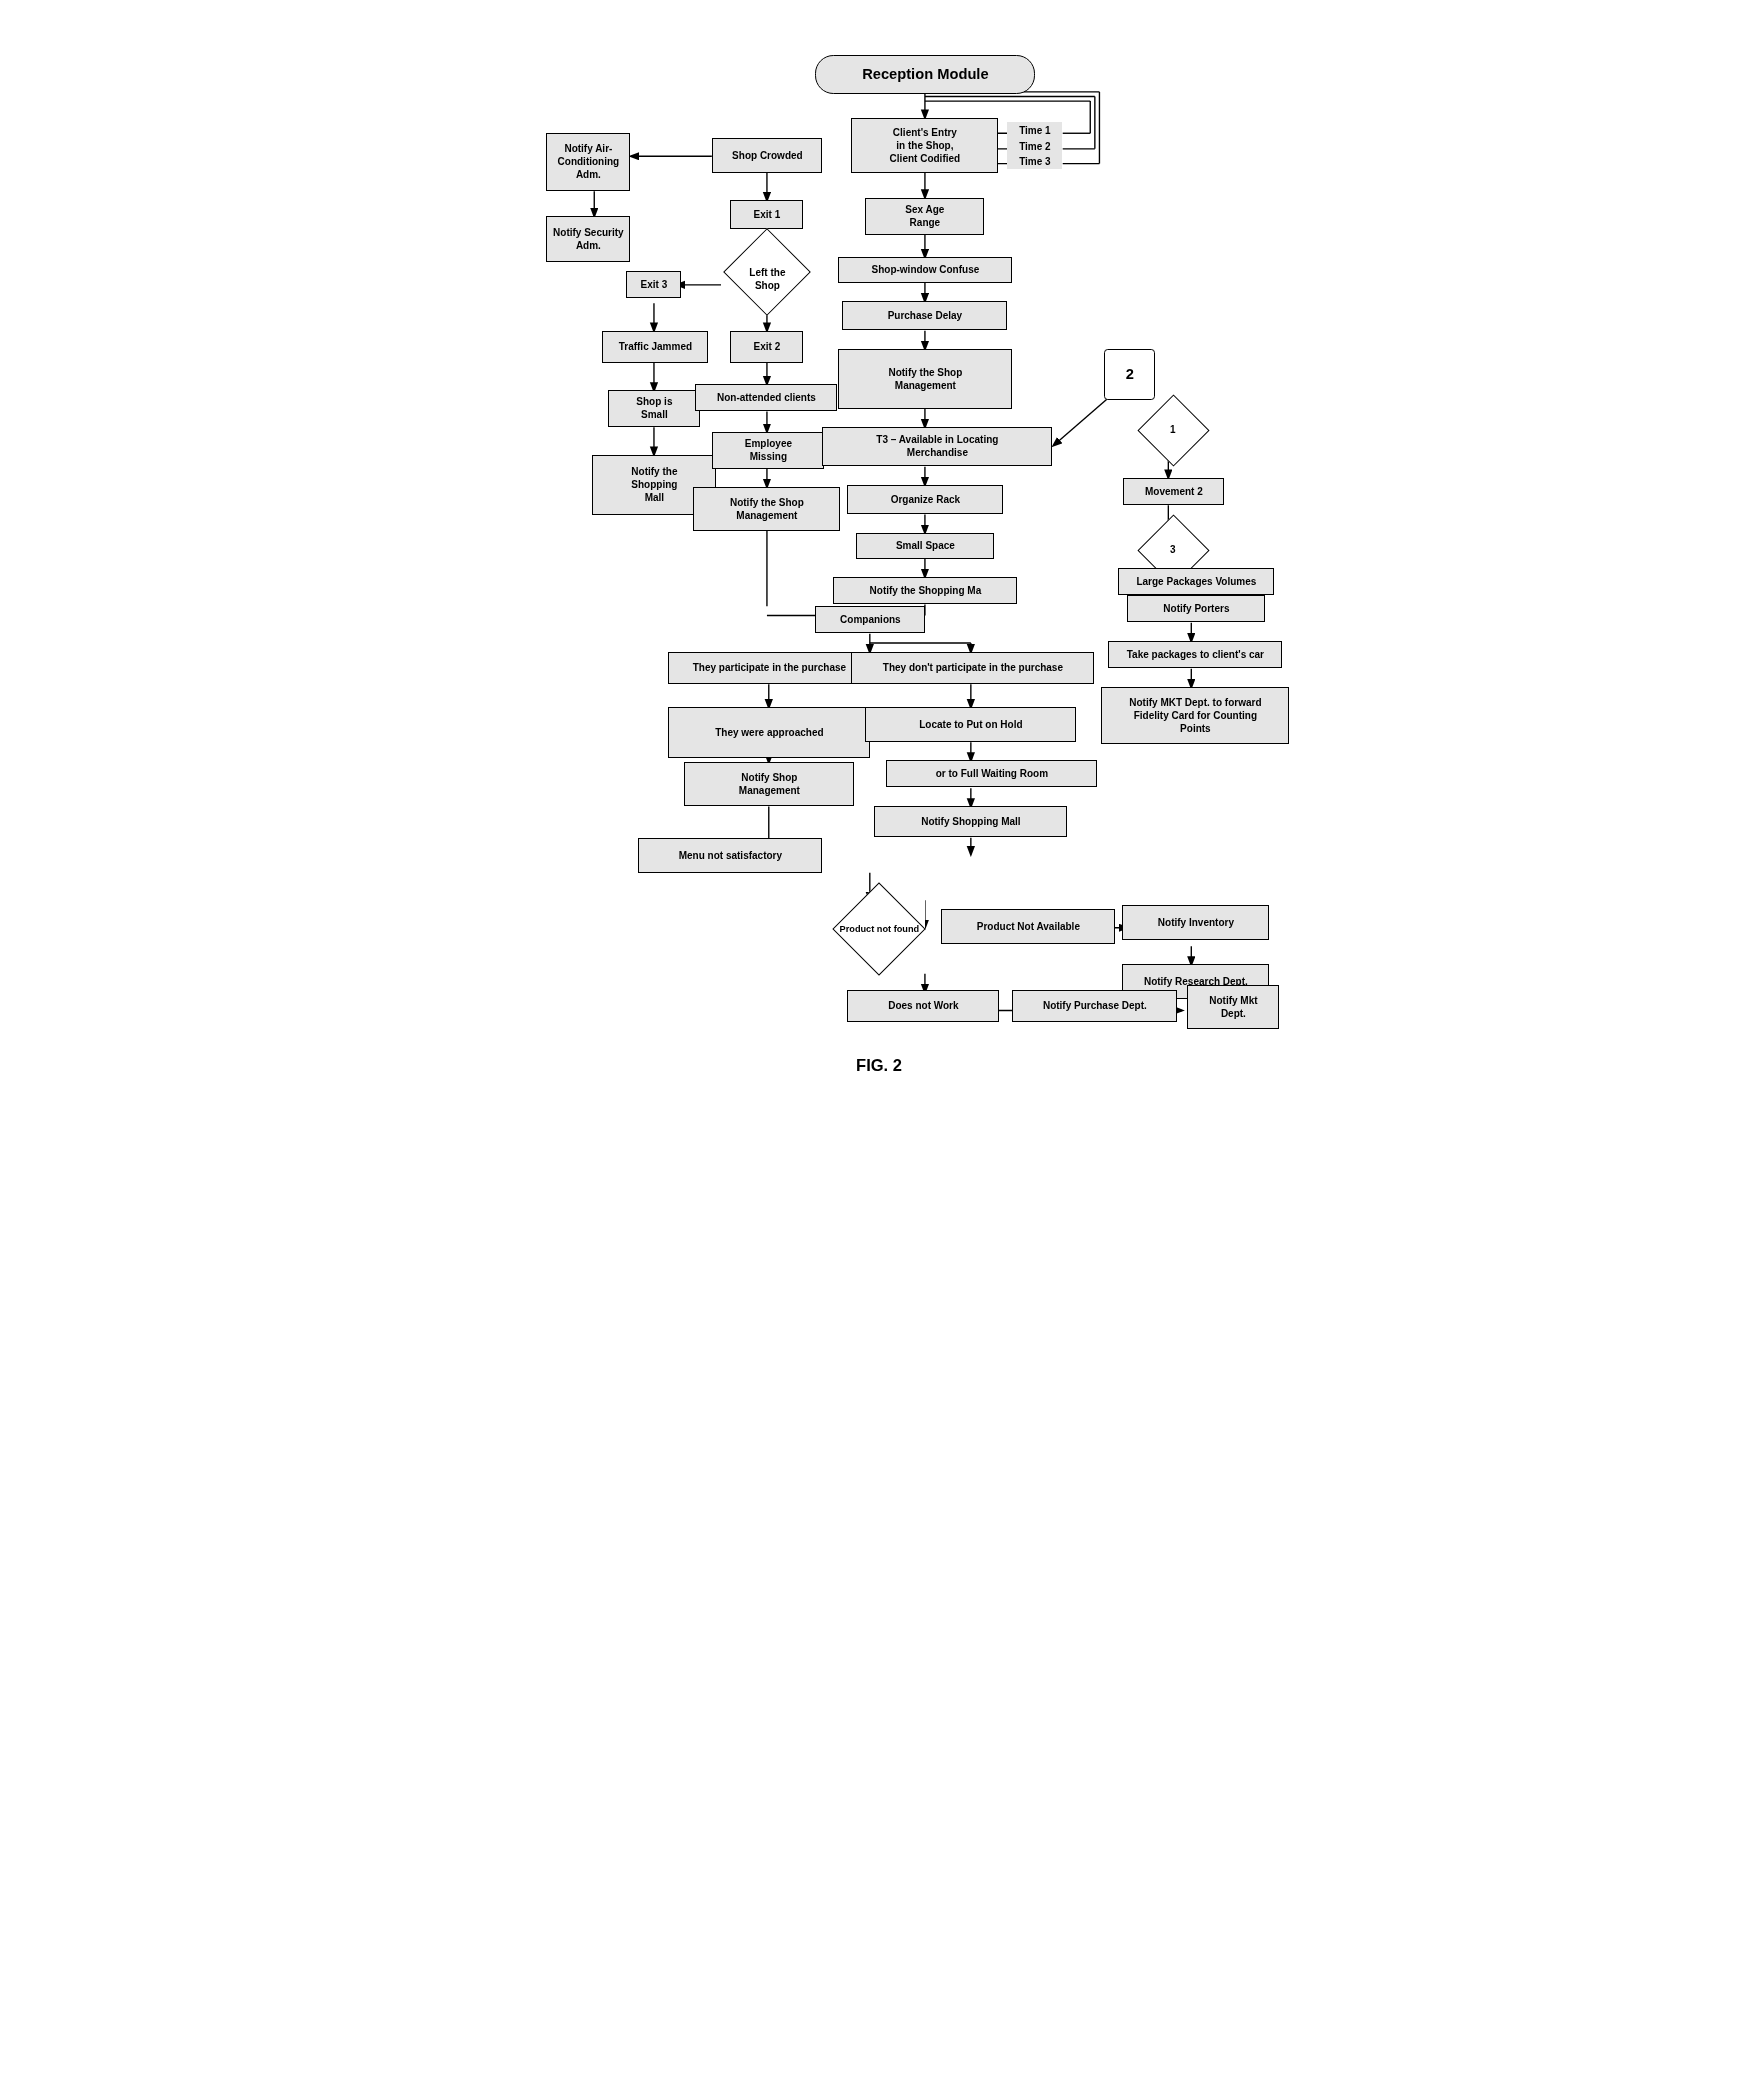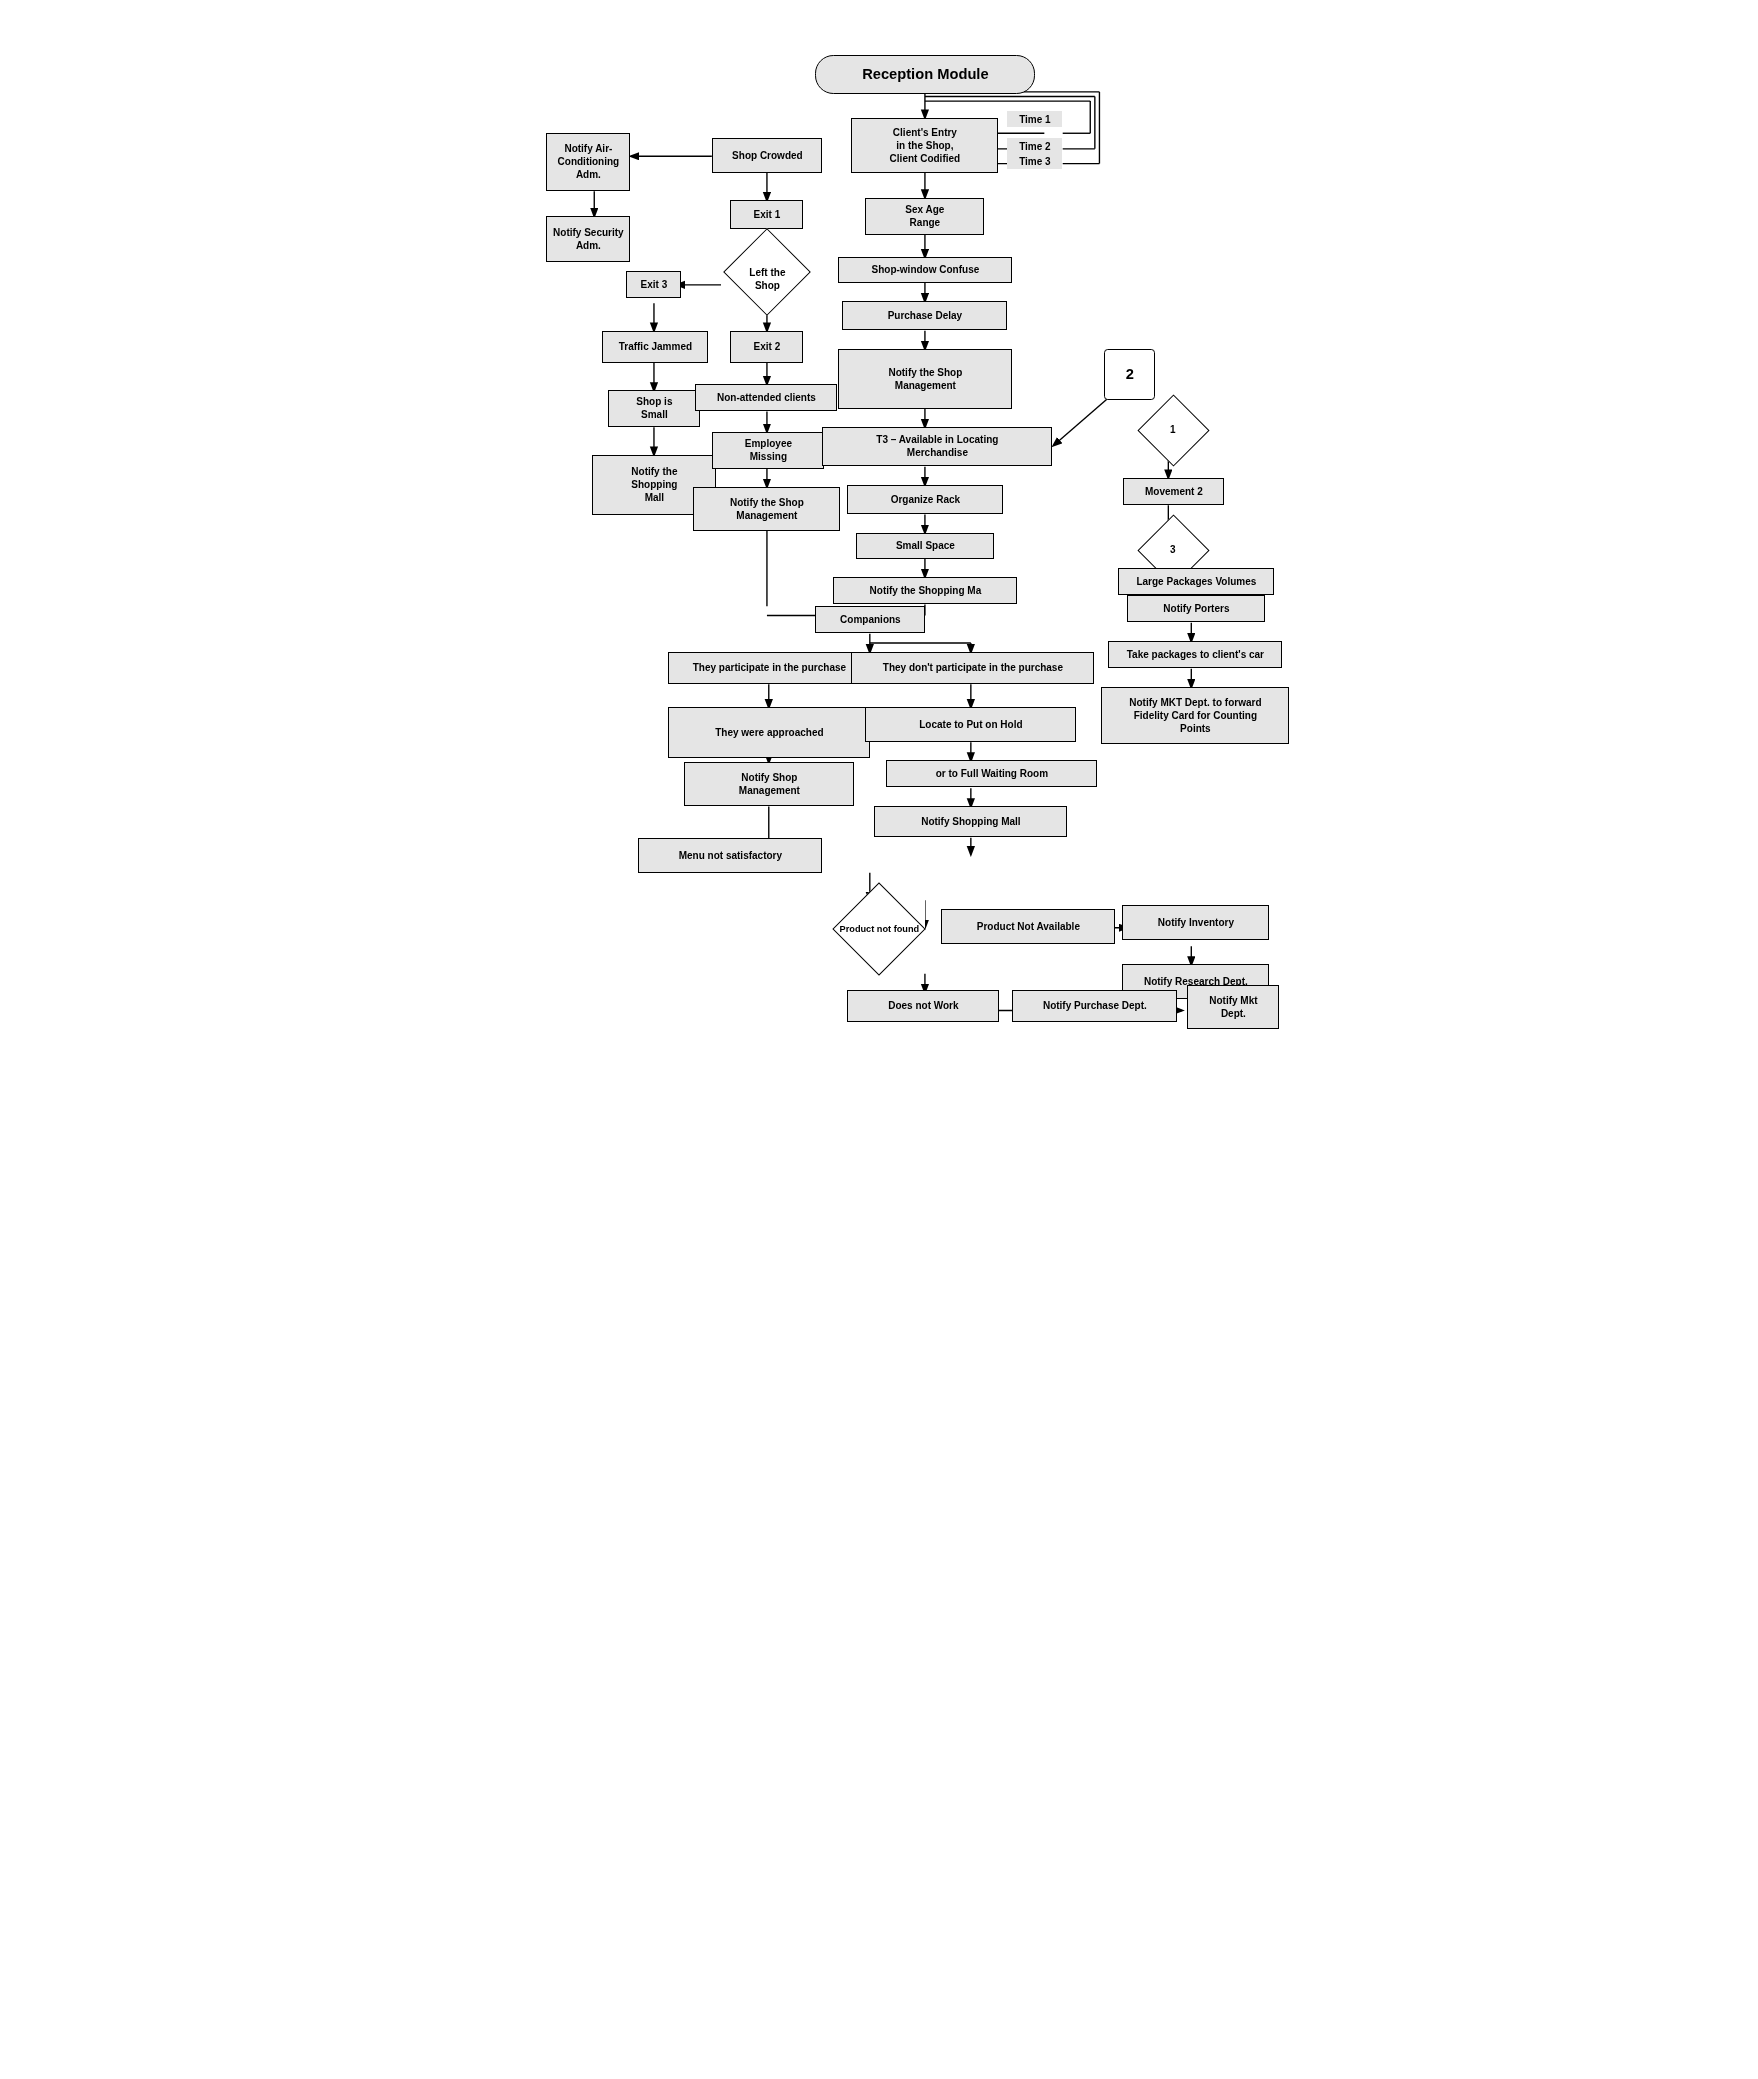--- a/index.html
+++ b/index.html
@@ -217,21 +217,21 @@
     <div class="box rounded" style="left:331px; top:9.2px; width:220px; height:39px; font-size:14.7px; font-weight:bold;">
       <span>Reception Module</span>
     </div>
 
     <div class="box" style="left:367px; top:72px; width:147px; height:55px; font-size:10px;">
       <span style="white-space:pre-line;">Client's Entry
 in the Shop,
 Client Codified</span>
     </div>
 
-    <div class="box" style="left:523px; top:65px; width:55px; height:16.5px; border:none; font-size:10px; font-weight:bold;">
+    <div class="box" style="left:523px; top:76px; width:55px; height:16.5px; border:none; font-size:10px; font-weight:bold;">
       <span>Time 1</span>
     </div>
     <div class="box" style="left:523px; top:92px; width:55px; height:16.5px; border:none; font-size:10px; font-weight:bold;">
       <span>Time 2</span>
     </div>
     <div class="box" style="left:523px; top:107px; width:55px; height:16.5px; border:none; font-size:10px; font-weight:bold;">
       <span>Time 3</span>
     </div>
 
     <div class="box" style="left:381px; top:152px; width:119px; height:37px;">
@@ -429,14 +429,17 @@
       <span>Notify Purchase Dept.</span>
     </div>
 
     <div class="box" style="left:703px; top:939px; width:92px; height:44px;">
       <span style="white-space:pre-line;">Notify Mkt
 Dept.</span>
     </div>
 
   </div>
 
+  <div class="fig-label">
+    <span>FIG. 2</span>
+  </div>
 </div>
 
 
 </body></html>

